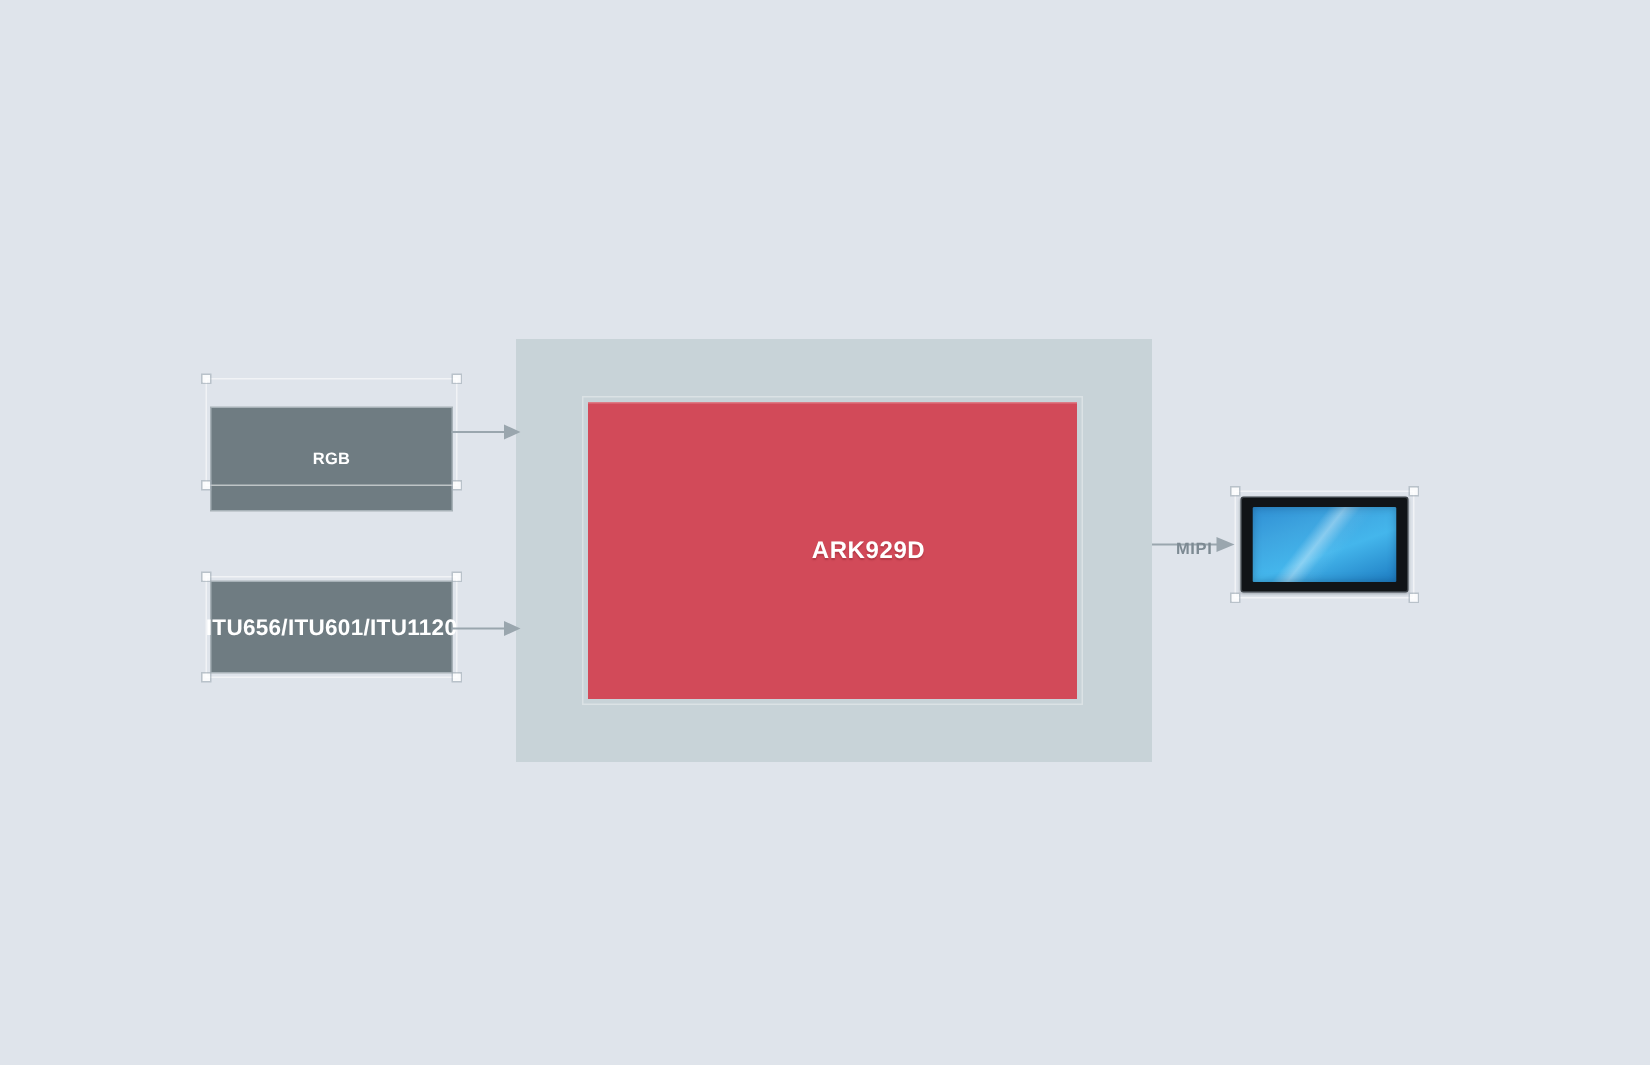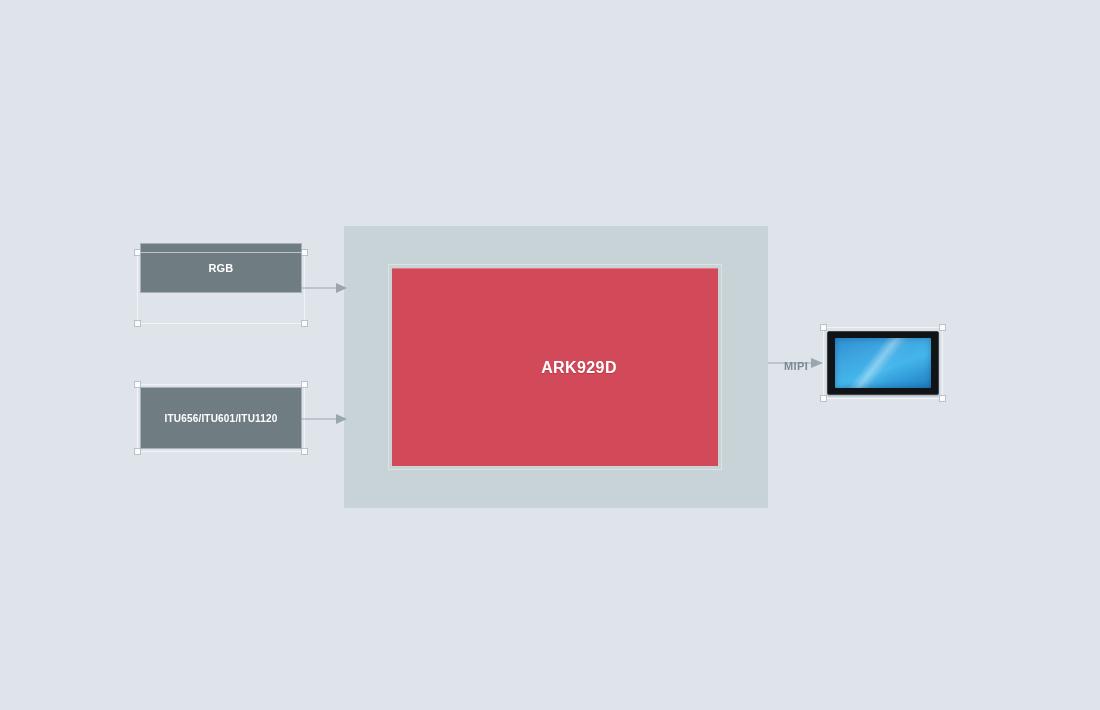--- a/index.html
+++ b/index.html
@@ -124,31 +124,31 @@
     height: 5px;
     background: rgba(255,255,255,0.85);
     box-shadow: 0 0 0 1px rgba(160,172,180,0.6);
   }
 </style>
 </head>
 <body>
 
 <div id="canvas">
 
-  <div class="node input-block" style="left:141px; top:244px; width:160px; height:48px;">
+  <div class="node input-block" style="left:141px; top:272px; width:160px; height:68px;">
     <span class="label" style="font-size:11px;">RGB</span>
   </div>
   <div class="sel-outline" style="left:137px; top:252px; width:168px; height:72px;"></div>
   <div class="sel-handle" style="left:135px; top:250px;"></div>
   <div class="sel-handle" style="left:302px; top:250px;"></div>
   <div class="sel-handle" style="left:135px; top:321px;"></div>
   <div class="sel-handle" style="left:302px; top:321px;"></div>
 
   <div class="node input-block" style="left:141px; top:388px; width:160px; height:60px;">
-    <span class="label" style="font-size:10px;">ITU656/ITU601/ITU1120</span>
+    <span class="label" style="font-size:15px;">ITU656/ITU601/ITU1120</span>
   </div>
   <div class="sel-outline" style="left:137px; top:384px; width:168px; height:68px;"></div>
   <div class="sel-handle" style="left:135px; top:382px;"></div>
   <div class="sel-handle" style="left:302px; top:382px;"></div>
   <div class="sel-handle" style="left:135px; top:449px;"></div>
   <div class="sel-handle" style="left:302px; top:449px;"></div>
 
   <div class="node chip-package" style="left:344px; top:226px; width:424px; height:282px;"></div>
 
   <div class="node chip-die" style="left:392px; top:268px; width:326px; height:198px;">

